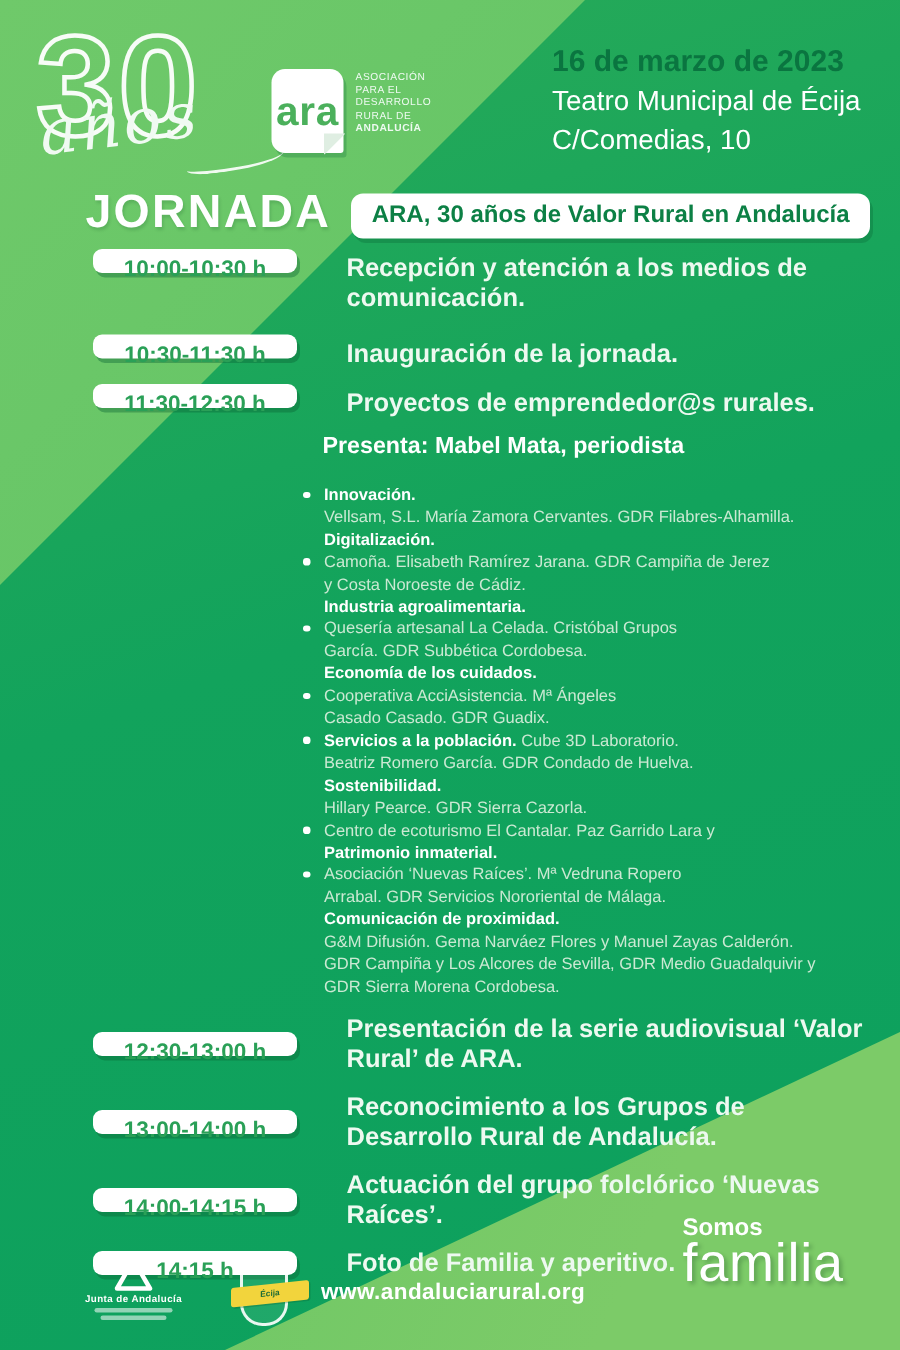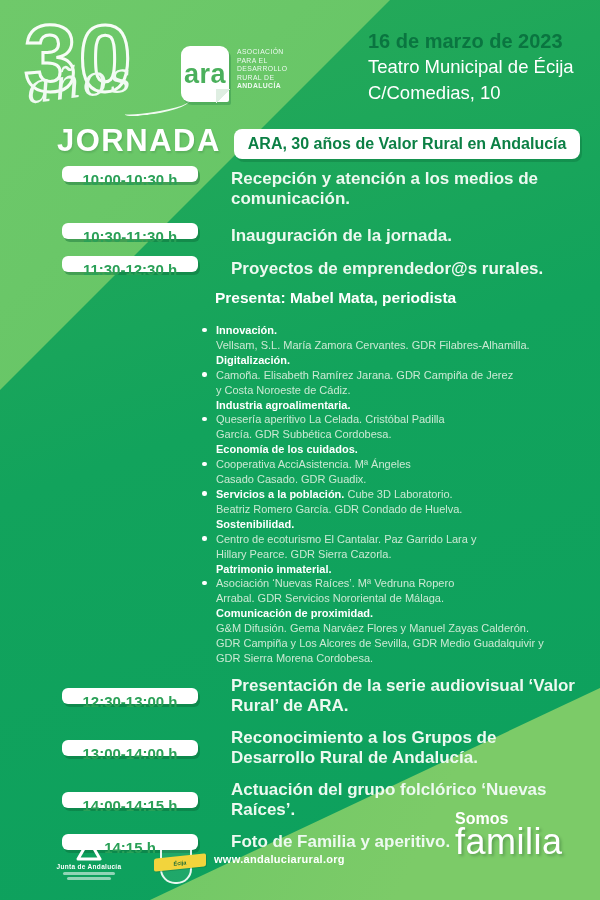--- a/index.html
+++ b/index.html
@@ -107,21 +107,21 @@
     border:2px solid rgba(255,255,255,.9); border-radius:4px 4px 15px 15px;
     background:rgba(255,255,255,.08);
   }
   .ecija-ribbon {
     position:absolute; left:6px; top:18px; width:52px; height:13px;
     background:var(--ribbon-yellow); transform:skewY(-6deg); border-radius:2px;
     display:flex; align-items:center; justify-content:center;
     font-size:5.5px; font-weight:bold; color:#1c6b37;
     box-shadow:1px 1px 0 rgba(9,100,52,.3);
   }
-  .site-url { position:absolute; left:214px; top:853px; font-size:11px; font-weight:bold; color:#fff; letter-spacing:.3px; }
+  .site-url { position:absolute; left:214px; top:853px; font-size:15px; font-weight:bold; color:#fff; letter-spacing:.3px; }
   .tagline { position:absolute; left:455px; top:810px; color:#fff; }
   .tagline-small { font-size:16px; font-weight:bold; display:block; }
   .tagline-large { font-size:36px; line-height:32px; display:block; margin-top:-2px; letter-spacing:.5px; text-shadow:2px 2px 3px rgba(0,40,20,.25); }
 </style>
 </head>
 <body>
 
 <div class="poster">
   <div class="tri-top"></div>
   <div class="tri-bottom"></div>
@@ -173,30 +173,30 @@
 
   <div class="presenter">Presenta: Mabel Mata, periodista</div>
 
   <div class="details">
       <div class="detail-line"><span class="dot"></span><span class="b">Innovación.</span></div>
       <div class="detail-line"><span class="r">Vellsam, S.L. María Zamora Cervantes. GDR Filabres-Alhamilla.</span></div>
       <div class="detail-line"><span class="b">Digitalización.</span></div>
       <div class="detail-line"><span class="dot"></span><span class="r">Camoña. Elisabeth Ramírez Jarana. GDR Campiña de Jerez</span></div>
       <div class="detail-line"><span class="r">y Costa Noroeste de Cádiz.</span></div>
       <div class="detail-line"><span class="b">Industria agroalimentaria.</span></div>
-      <div class="detail-line"><span class="dot"></span><span class="r">Quesería aperitivo La Celada. Cristóbal Padilla</span></div>
+      <div class="detail-line"><span class="dot"></span><span class="r">Quesería artesanal La Celada. Cristóbal Grupos</span></div>
       <div class="detail-line"><span class="r">García. GDR Subbética Cordobesa.</span></div>
       <div class="detail-line"><span class="b">Economía de los cuidados.</span></div>
       <div class="detail-line"><span class="dot"></span><span class="r">Cooperativa AcciAsistencia. Mª Ángeles</span></div>
       <div class="detail-line"><span class="r">Casado Casado. GDR Guadix.</span></div>
       <div class="detail-line"><span class="dot"></span><span class="b">Servicios a la población.</span><span class="r"> Cube 3D Laboratorio.</span></div>
       <div class="detail-line"><span class="r">Beatriz Romero García. GDR Condado de Huelva.</span></div>
       <div class="detail-line"><span class="b">Sostenibilidad.</span></div>
+      <div class="detail-line"><span class="r">Hillary Pearce. GDR Sierra Cazorla.</span></div>
       <div class="detail-line"><span class="dot"></span><span class="r">Centro de ecoturismo El Cantalar. Paz Garrido Lara y</span></div>
-      <div class="detail-line"><span class="r">Hillary Pearce. GDR Sierra Cazorla.</span></div>
       <div class="detail-line"><span class="b">Patrimonio inmaterial.</span></div>
       <div class="detail-line"><span class="dot"></span><span class="r">Asociación ‘Nuevas Raíces’. Mª Vedruna Ropero</span></div>
       <div class="detail-line"><span class="r">Arrabal. GDR Servicios Nororiental de Málaga.</span></div>
       <div class="detail-line"><span class="b">Comunicación de proximidad.</span></div>
       <div class="detail-line"><span class="r">G&amp;M Difusión. Gema Narváez Flores y Manuel Zayas Calderón.</span></div>
       <div class="detail-line"><span class="r">GDR Campiña y Los Alcores de Sevilla, GDR Medio Guadalquivir y</span></div>
       <div class="detail-line"><span class="r">GDR Sierra Morena Cordobesa.</span></div>
     </div>
 
   <div class="sched sched-afternoon">

